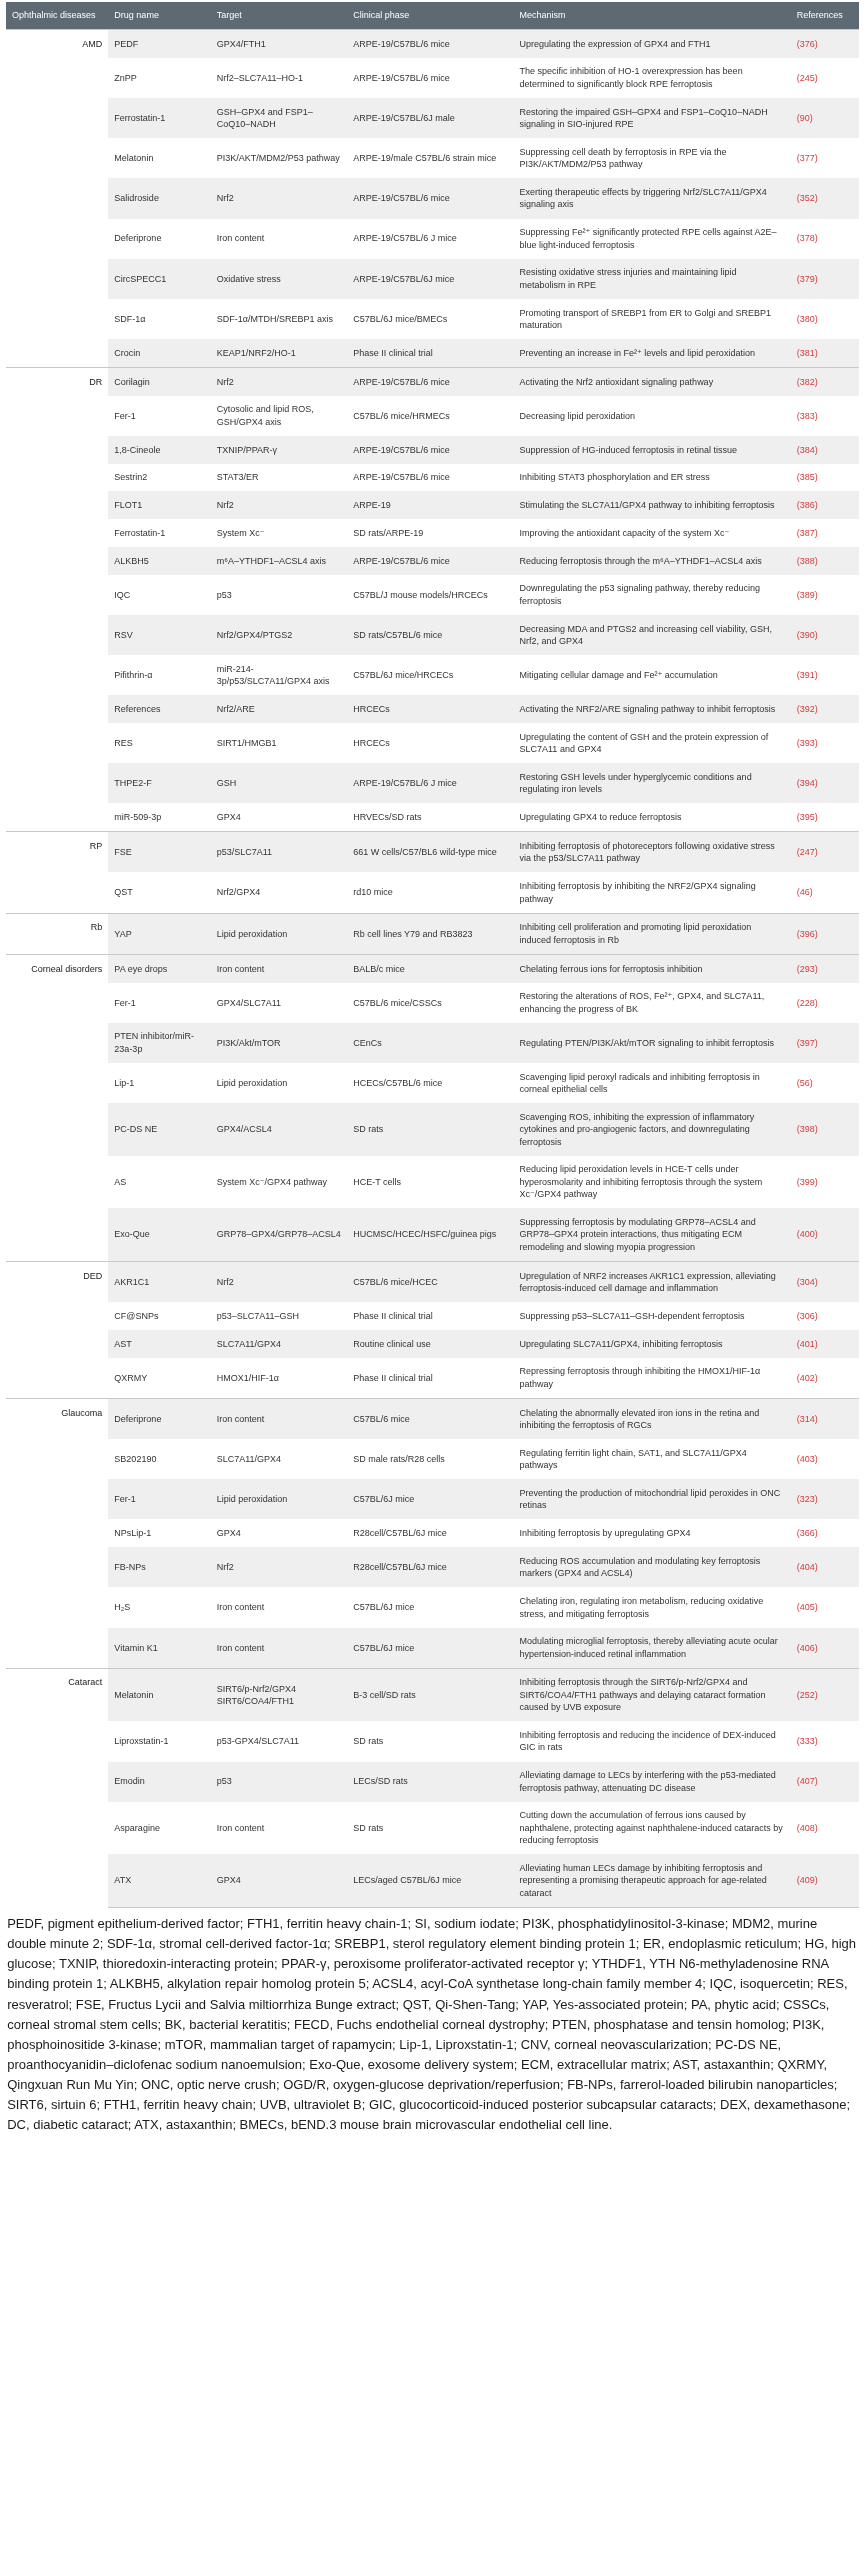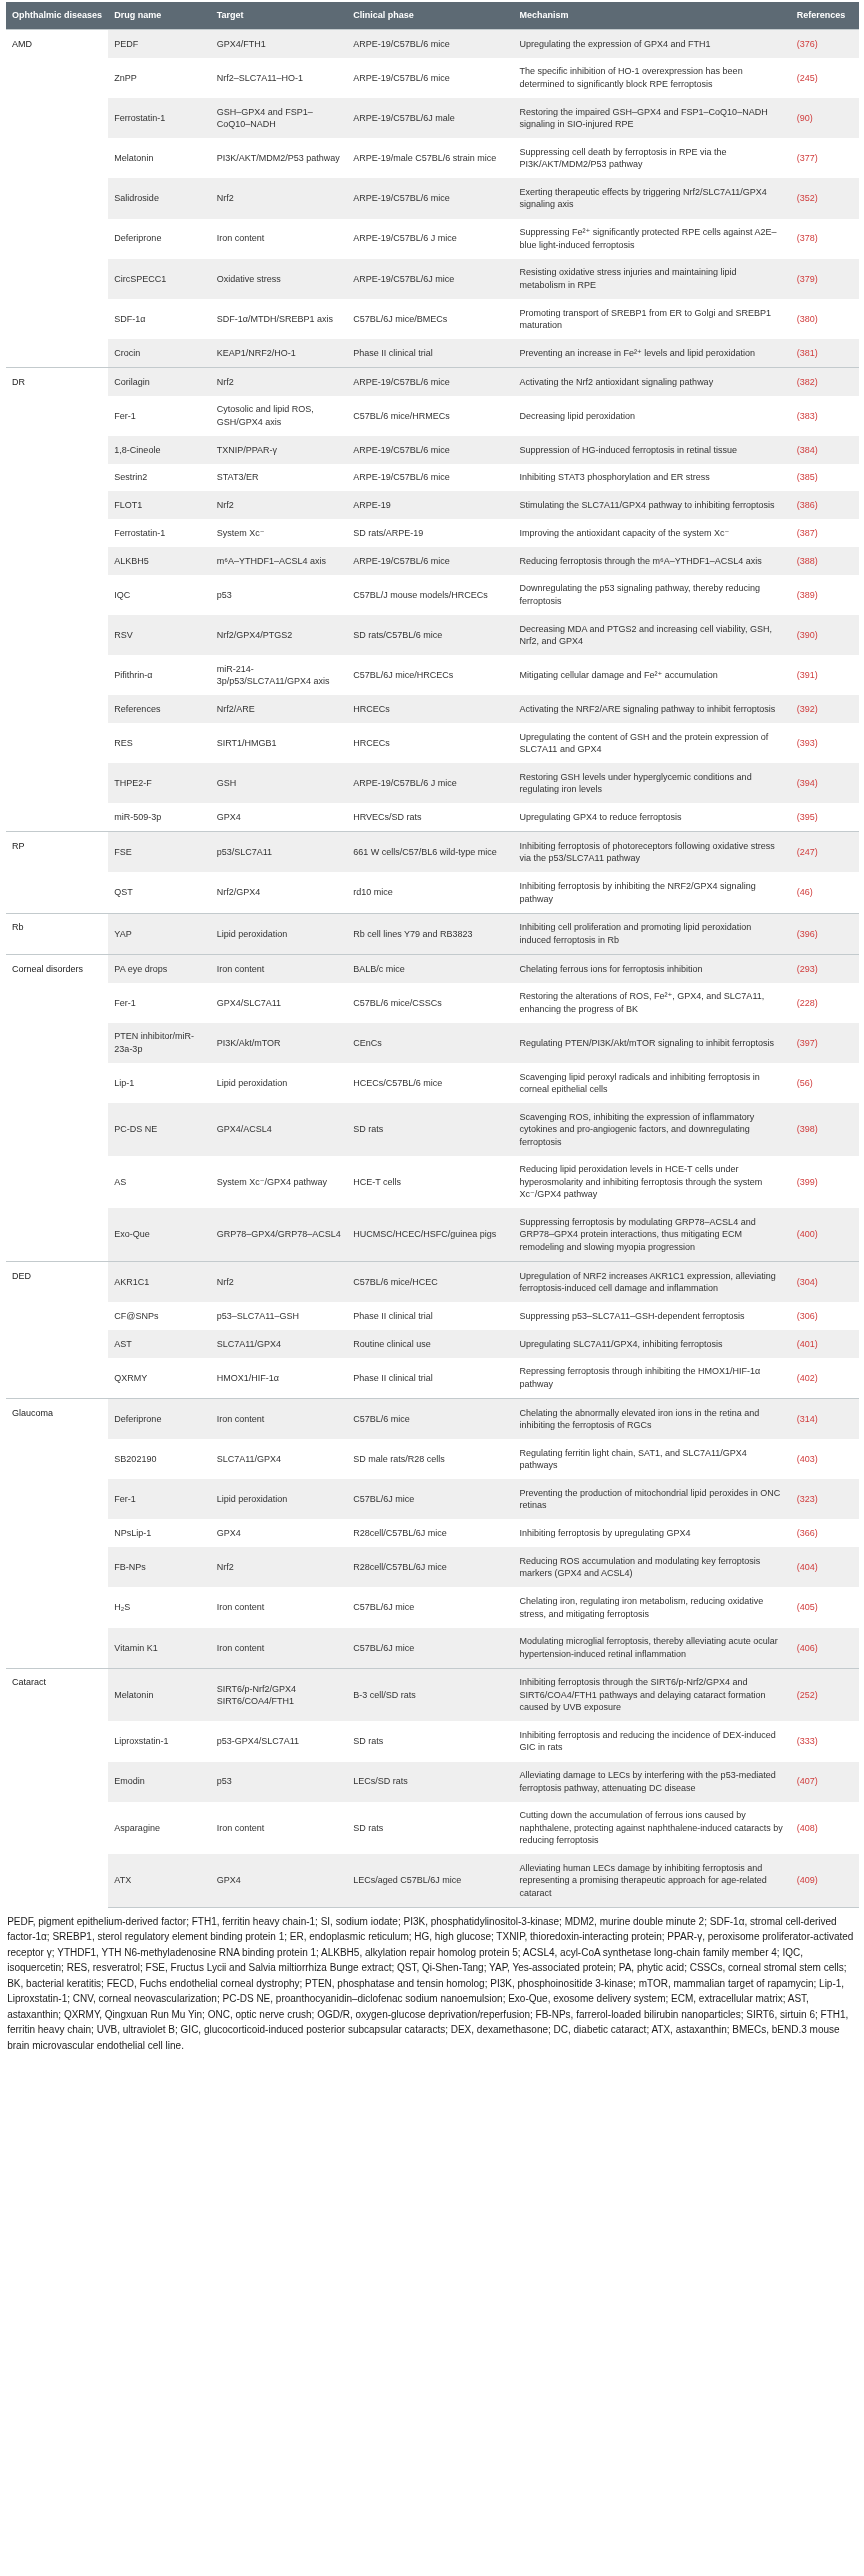--- a/index.html
+++ b/index.html
@@ -27,43 +27,44 @@
   col.c-drug{width:12%;}
   col.c-target{width:16%;}
   col.c-phase{width:19.5%;}
   col.c-mech{width:32.5%;}
   col.c-ref{width:8%;}
   thead th{
     background:var(--header-bg);
     color:var(--header-text);
     text-align:left;
     font-size:9px;
-    font-weight:700;
+    font-weight:400;
     padding:7.7px 6px;
     vertical-align:middle;
     line-height:1.25;
   }
   tbody td{
     font-size:9px;
     padding:7.7px 6px;
     vertical-align:middle;
     line-height:1.38;
     word-wrap:break-word;
   }
   tr.stripe td{background:var(--stripe);}
   tr td.disease{
     background:#ffffff;
     vertical-align:top;
     color:#222;
+    text-align:right;
   }
   tr.group-start td{border-top:0.6px solid var(--border);}
   tbody tr:last-child td{border-bottom:0.6px solid var(--border);}
   td.ref{color:var(--ref);margin-left:39px;}
   .footnote{
-    font-size:10px;
+    font-size:13px;
     line-height:1.55;
     color:#1b1b1b;
     margin:6px 1.2px 0 1.2px;
     text-align:left;
   }
 </style>
 </head>
 <body>
 
 <div class="page">

